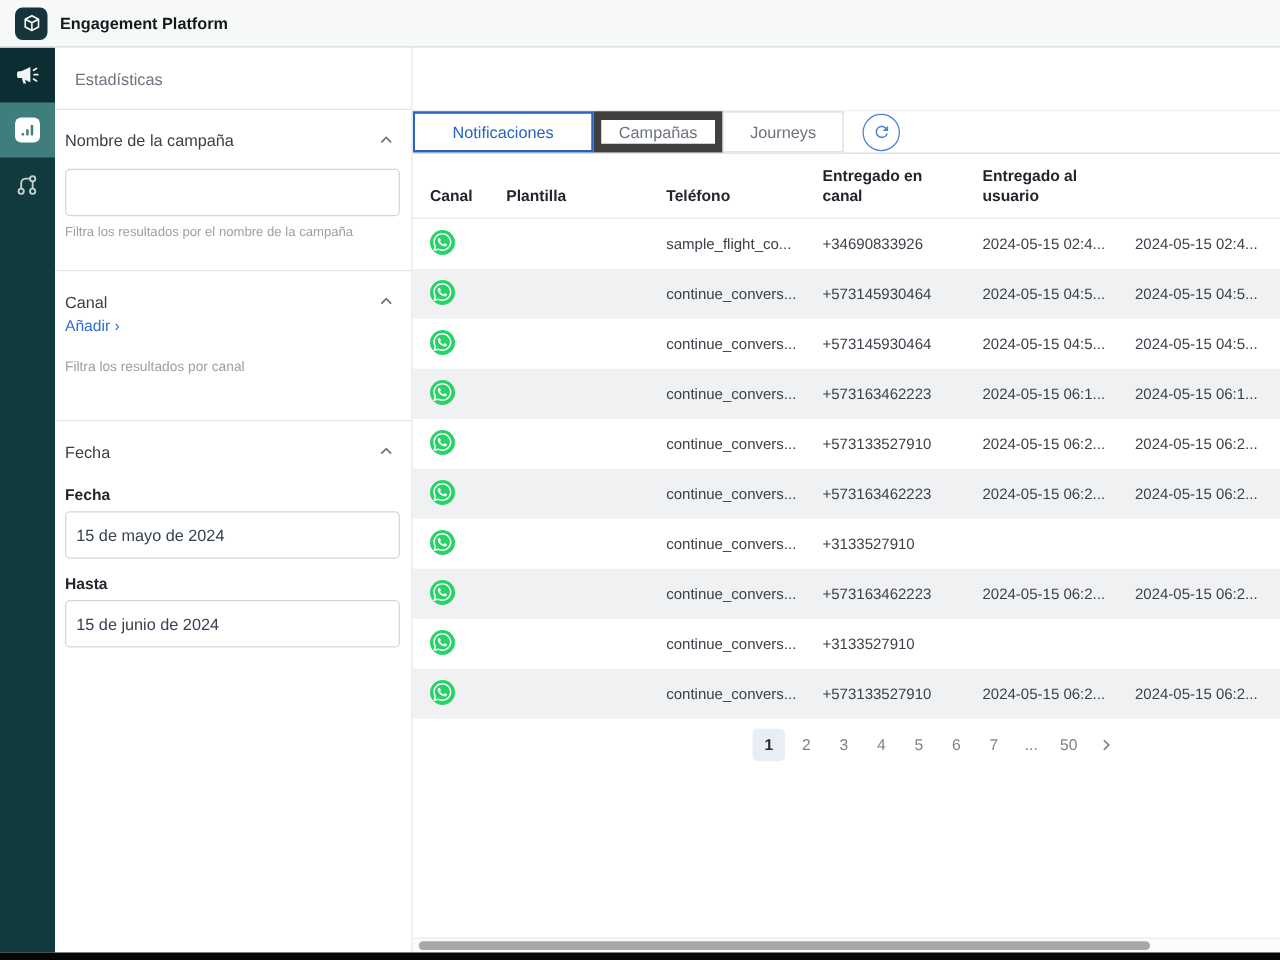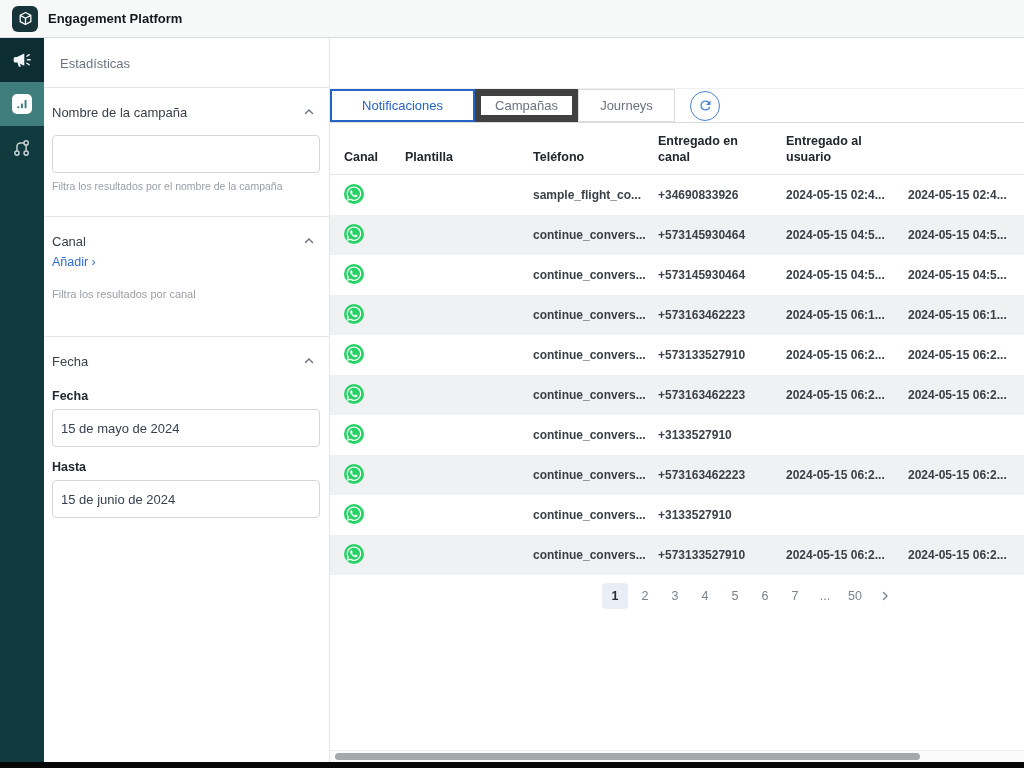--- a/index.html
+++ b/index.html
@@ -66,21 +66,21 @@
   
   .tablewrap { position:absolute; top:87px; left:0; width:840px; }
   .thead, .trow { display:grid;
     grid-template-columns:61px 128px 125px 128px 122px 1fr; padding-left:14px; }
   .thead { height:50px; align-items:end; border-bottom:1px solid #e5e7e9; }
   .th { font-size:12.5px; font-weight:700; color:#21262c; line-height:1.3;
     padding-bottom:9px; }
   .th .wrapcell { max-width:92px; display:inline-block; }
   .trow { height:40px; align-items:center; }
   .trow:nth-child(even) { background:#f0f1f2; }
-  .td { font-size:12px; color:#3b4148; white-space:nowrap;font-weight:bold; }
+  .td { font-size:12px; color:#3b4148; white-space:nowrap; }
   .wa { width:20px; height:20px; display:inline-block; }
 
   
   .pagination { position:absolute; top:545px; left:0; width:840px;
     display:flex; justify-content:center; align-items:center; gap:4px; }
   .pagebtn { min-width:26px; height:26px; padding:0 6px; display:flex;
     align-items:center; justify-content:center; font-size:12.5px;
     color:#7b828a; border-radius:4px; cursor:pointer; }
   .pagebtn.active { background:#e9eef6; color:#252b33; font-weight:700; }
   .pagebtn.dots { cursor:default; }

